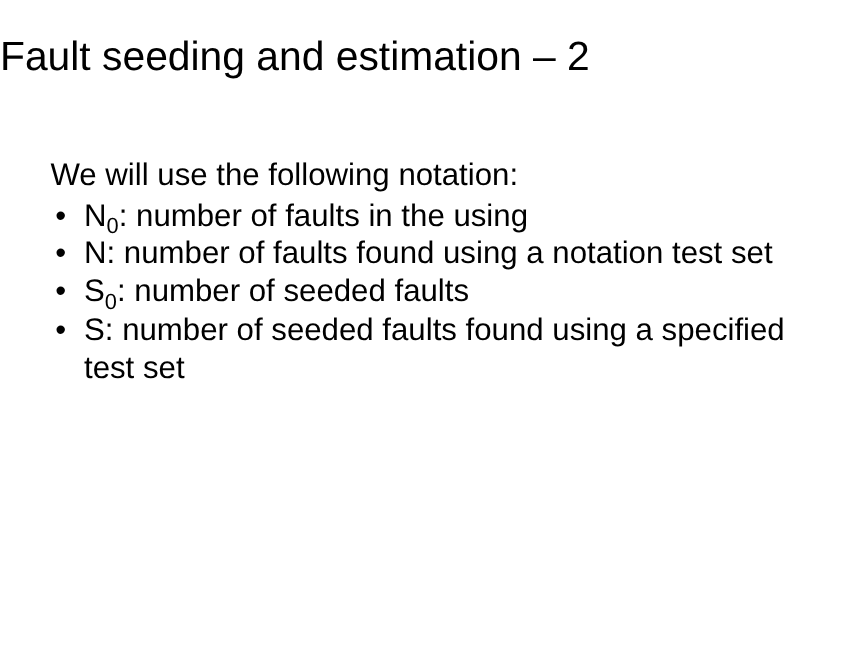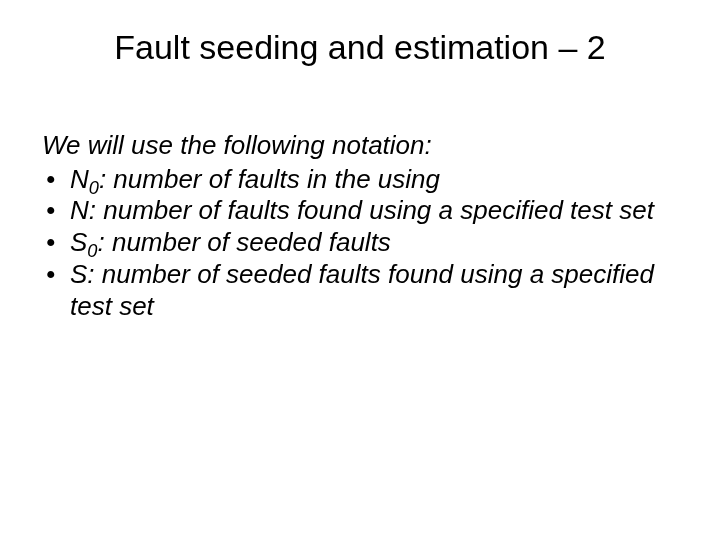--- a/index.html
+++ b/index.html
@@ -15,33 +15,31 @@
     width: 720px;
     height: 540px;
     position: relative;
     box-sizing: border-box;
   }
   .title {
     position: absolute;
     top: 28px;
     left: 0;
     width: 720px;
-    text-align: center;
     font-size: 34px;
     font-weight: normal;
     letter-spacing: 0px;
   }
   .body {
     position: absolute;
     top: 130px;
     left: 42px;
     right: 58px;
     font-size: 26px;
     line-height: 1.22;
-    font-style: italic;
   }
   .intro {
     margin: 0 0 2px 0;
   }
   ul.bullets {
     list-style: none;
     margin: 0;
     padding: 0;
   }
   ul.bullets li {
@@ -70,21 +68,21 @@
 
   <div class="body">
     <p class="intro">We will use the following notation:</p>
     <ul class="bullets">
       <li>
         <span class="dot">•</span>
         <span>N</span><span class="sub">0</span><span>: number of faults in the using</span>
       </li>
       <li>
         <span class="dot">•</span>
-        <span>N</span><span class="sub"></span><span>: number of faults found using a specified test set</span>
+        <span>N</span><span class="sub"></span><span>: number of faults found using a notation test set</span>
       </li>
       <li>
         <span class="dot">•</span>
         <span>S</span><span class="sub">0</span><span>: number of seeded faults</span>
       </li>
       <li>
         <span class="dot">•</span>
         <span>S</span><span class="sub"></span><span>: number of seeded faults found using a specified test set</span>
       </li>
     </ul>

